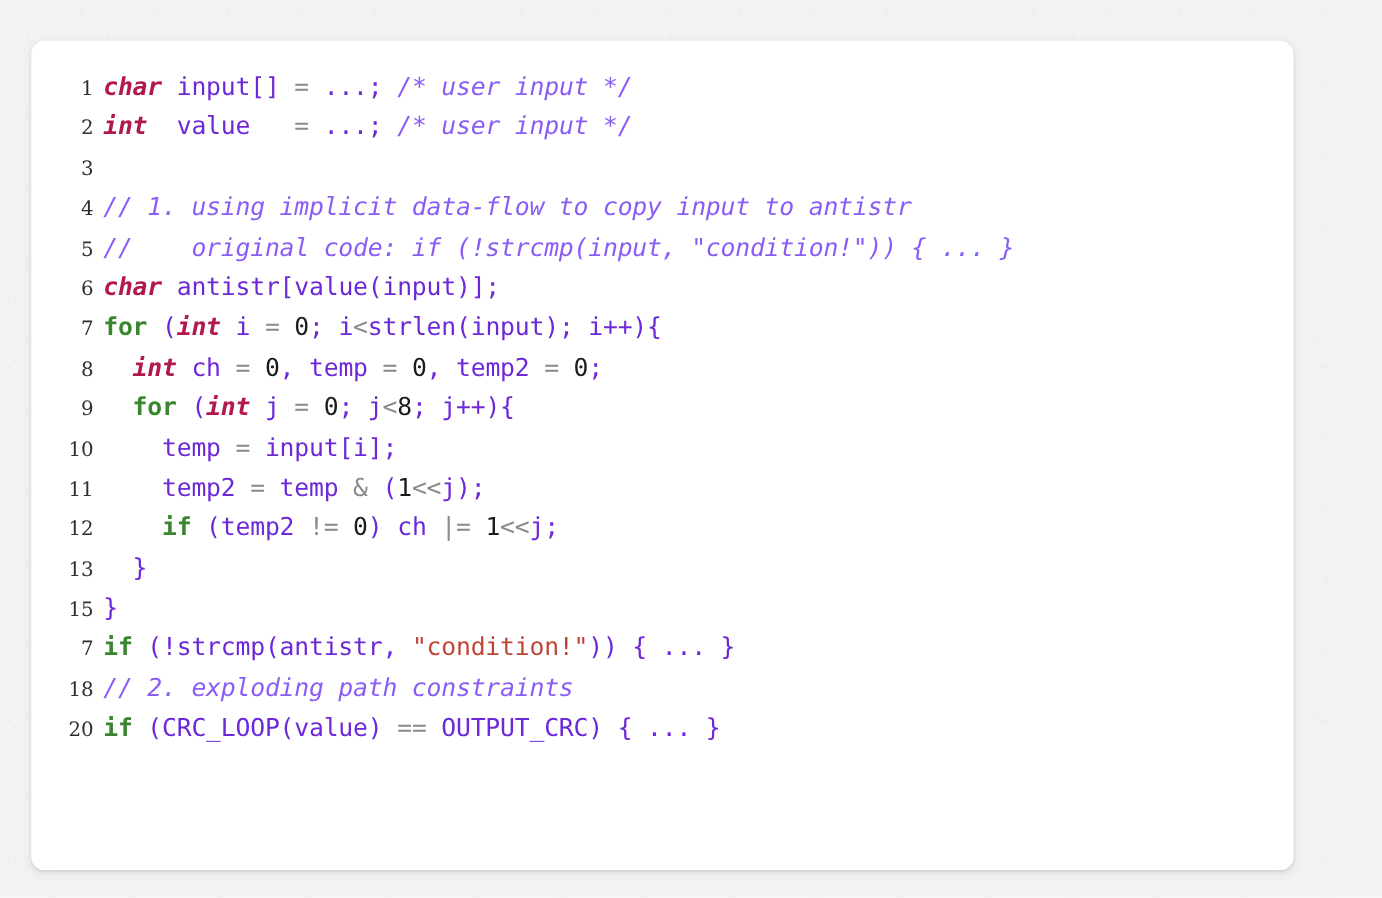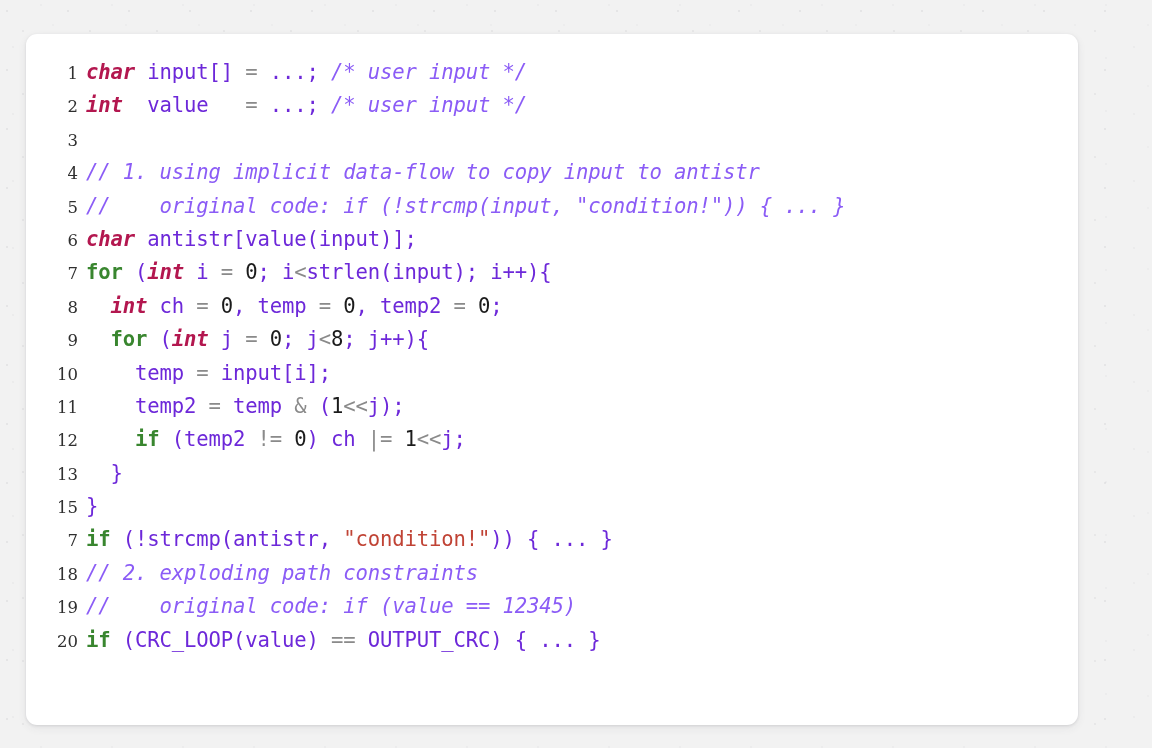--- a/index.html
+++ b/index.html
@@ -91,16 +91,15 @@
       <div class="code-line"><span class="line-number">7</span><span class="line-code"><span class="tok-kw-ctrl">for</span><span class="tok-plain"> (</span><span class="tok-kw-type">int</span><span class="tok-plain"> i </span><span class="tok-op">=</span><span class="tok-plain"> </span><span class="tok-num">0</span><span class="tok-plain">; i</span><span class="tok-op">&lt;</span><span class="tok-plain">strlen(input); i++){</span></span></div>
       <div class="code-line"><span class="line-number">8</span><span class="line-code"><span class="tok-plain">  </span><span class="tok-kw-type">int</span><span class="tok-plain"> ch </span><span class="tok-op">=</span><span class="tok-plain"> </span><span class="tok-num">0</span><span class="tok-plain">, temp </span><span class="tok-op">=</span><span class="tok-plain"> </span><span class="tok-num">0</span><span class="tok-plain">, temp2 </span><span class="tok-op">=</span><span class="tok-plain"> </span><span class="tok-num">0</span><span class="tok-plain">;</span></span></div>
       <div class="code-line"><span class="line-number">9</span><span class="line-code"><span class="tok-plain">  </span><span class="tok-kw-ctrl">for</span><span class="tok-plain"> (</span><span class="tok-kw-type">int</span><span class="tok-plain"> j </span><span class="tok-op">=</span><span class="tok-plain"> </span><span class="tok-num">0</span><span class="tok-plain">; j</span><span class="tok-op">&lt;</span><span class="tok-num">8</span><span class="tok-plain">; j++){</span></span></div>
       <div class="code-line"><span class="line-number">10</span><span class="line-code"><span class="tok-plain">    temp </span><span class="tok-op">=</span><span class="tok-plain"> input[i];</span></span></div>
       <div class="code-line"><span class="line-number">11</span><span class="line-code"><span class="tok-plain">    temp2 </span><span class="tok-op">=</span><span class="tok-plain"> temp </span><span class="tok-op">&amp;</span><span class="tok-plain"> (</span><span class="tok-num">1</span><span class="tok-op">&lt;&lt;</span><span class="tok-plain">j);</span></span></div>
       <div class="code-line"><span class="line-number">12</span><span class="line-code"><span class="tok-plain">    </span><span class="tok-kw-ctrl">if</span><span class="tok-plain"> (temp2 </span><span class="tok-op">!=</span><span class="tok-plain"> </span><span class="tok-num">0</span><span class="tok-plain">) ch </span><span class="tok-op">|=</span><span class="tok-plain"> </span><span class="tok-num">1</span><span class="tok-op">&lt;&lt;</span><span class="tok-plain">j;</span></span></div>
       <div class="code-line"><span class="line-number">13</span><span class="line-code"><span class="tok-plain">  }</span></span></div>
       <div class="code-line"><span class="line-number">15</span><span class="line-code"><span class="tok-plain">}</span></span></div>
       <div class="code-line"><span class="line-number">7</span><span class="line-code"><span class="tok-kw-ctrl">if</span><span class="tok-plain"> (!strcmp(antistr, </span><span class="tok-string">"condition!"</span><span class="tok-plain">)) { ... }</span></span></div>
       <div class="code-line"><span class="line-number">18</span><span class="line-code"><span class="tok-comment">// 2. exploding path constraints</span></span></div>
-      <div class="code-line"><span class="line-number">19</span><span class="line-code"><span class="tok-comment">//    original code: if (value == 12345)</span></span></div>
       <div class="code-line"><span class="line-number">20</span><span class="line-code"><span class="tok-kw-ctrl">if</span><span class="tok-plain"> (CRC_LOOP(value) </span><span class="tok-op">==</span><span class="tok-plain"> OUTPUT_CRC) { ... }</span></span></div>
     </div>
 </div>
 
 </body></html>

